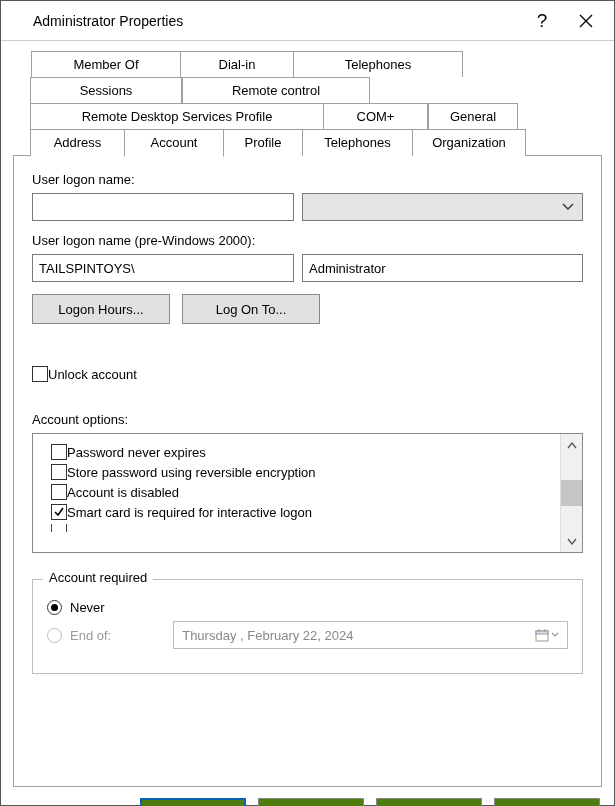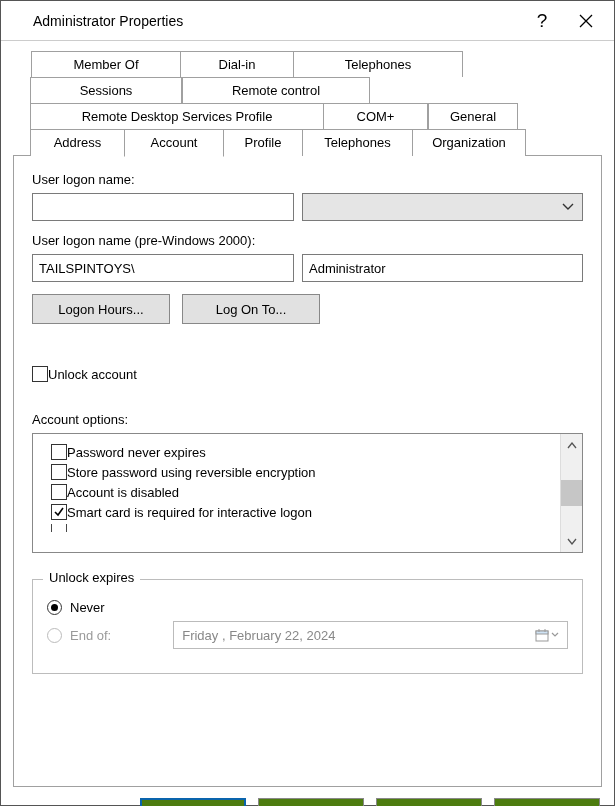--- a/index.html
+++ b/index.html
@@ -350,30 +350,30 @@
           <div class="thumb"></div>
           <div class="arr">
             <svg width="10" height="7" viewBox="0 0 10 7">
                 <path d="M1 1 L5 6 L9 1" stroke="#555" stroke-width="1.3" fill="none"></path>
               </svg>
           </div>
         </div>
       </div>
 
       <div class="group">
-        <div class="legend">Unlock expires</div>
+        <div class="legend">Account required</div>
         <div class="radio">
           <span class="dot sel"></span>
           <span>Never</span>
         </div>
         <div class="radio disabled">
           <span class="dot"></span>
           <span>End of:</span>
           <div class="datefield">
-            <span>Friday ,   February  22, 2024</span>
+            <span>Thursday ,   February  22, 2024</span>
             <span style="display:inline-flex;align-items:center;gap:2px;">
               <svg class="calico" width="14" height="14" viewBox="0 0 14 14">
                 <rect x="1" y="3" width="12" height="10" fill="none" stroke="#999"></rect>
                 <rect x="1" y="3" width="12" height="3" fill="#cfe3f5" stroke="#999"></rect>
                 <line x1="4" y1="1" x2="4" y2="4" stroke="#999"></line>
                 <line x1="10" y1="1" x2="10" y2="4" stroke="#999"></line>
               </svg>
               <svg width="8" height="6" viewBox="0 0 8 6">
                   <path d="M1 1 L4 4 L7 1" stroke="#999" stroke-width="1.2" fill="none"></path>
                 </svg>

